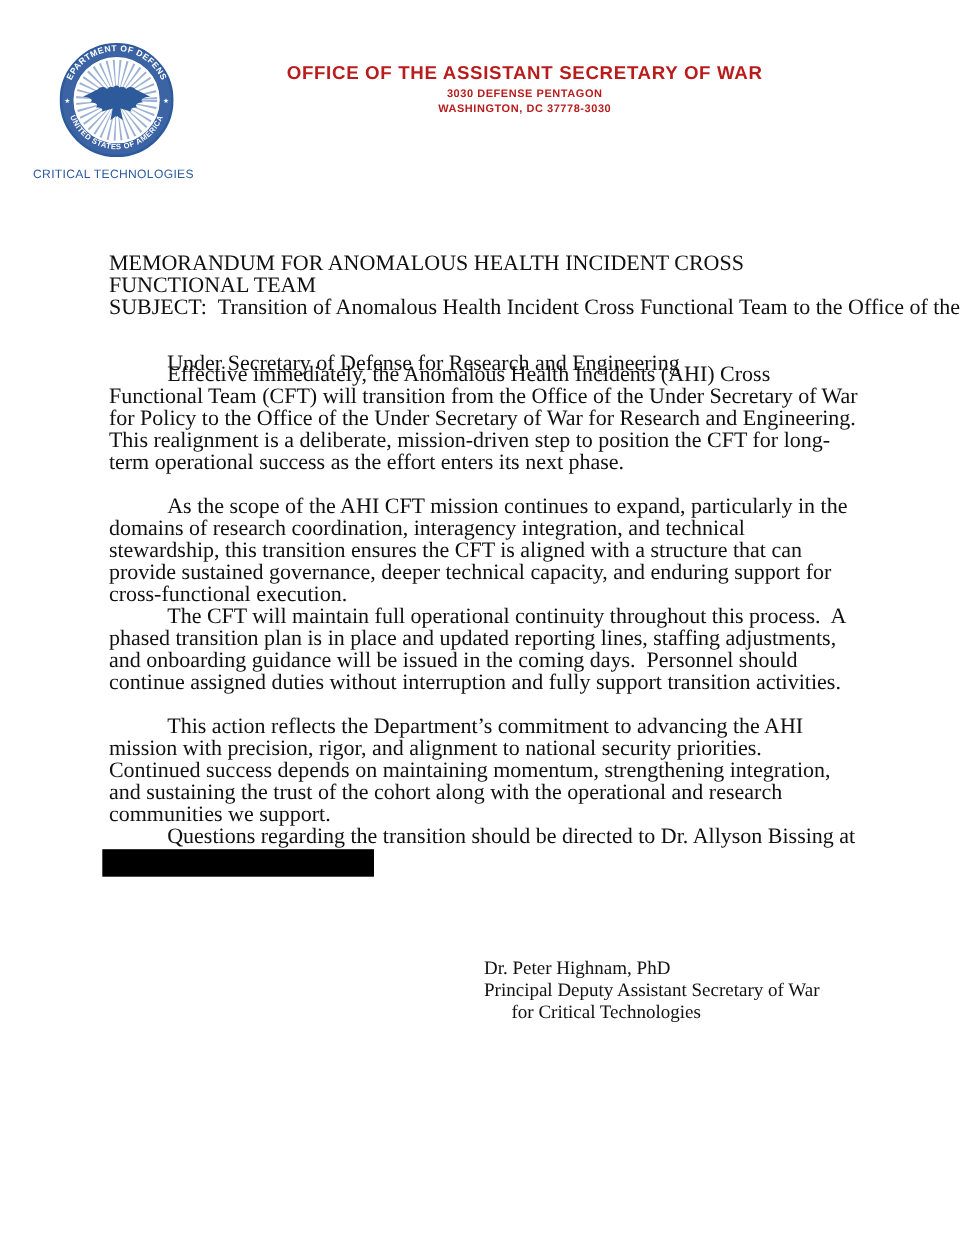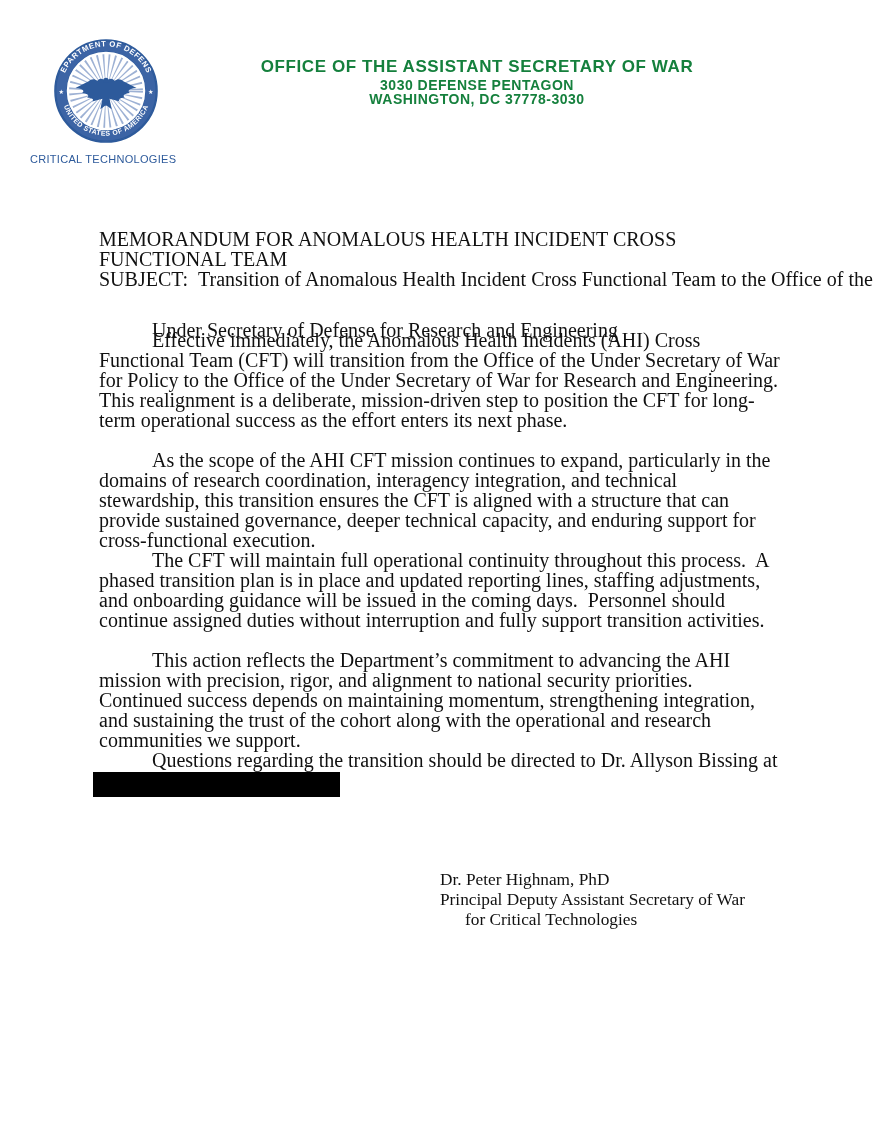--- a/index.html
+++ b/index.html
@@ -12,28 +12,28 @@
     color:#111111;
   }
   
   .letterhead{position:absolute;left:0;top:0;width:882px;height:180px;}
   .seal{position:absolute;left:54px;top:39px;width:104px;height:104px;}
   .head-center{
     position:absolute;left:0;top:57px;width:882px;
     padding-left:72px;box-sizing:border-box;
     text-align:center;
     font-family:"Liberation Sans", sans-serif;
-    color:#15803d;
+    color:#b91c1c;
   }
   .office-title{
     font-size:17px;font-weight:bold;letter-spacing:0.6px;line-height:19px;
   }
   .office-address{
     margin-top:3px;
-    font-size:14px;font-weight:bold;letter-spacing:0.5px;line-height:13.5px;
+    font-size:10px;font-weight:bold;letter-spacing:0.5px;line-height:13.5px;
   }
   .division{
     position:absolute;left:30px;top:153px;
     font-family:"Liberation Sans", sans-serif;
     font-size:11px;font-weight:normal;letter-spacing:0.3px;
     color:#2d5a9b;white-space:nowrap;
   }
   
   .memo-body{
     position:absolute;left:99px;top:229px;width:681px;height:620px;

